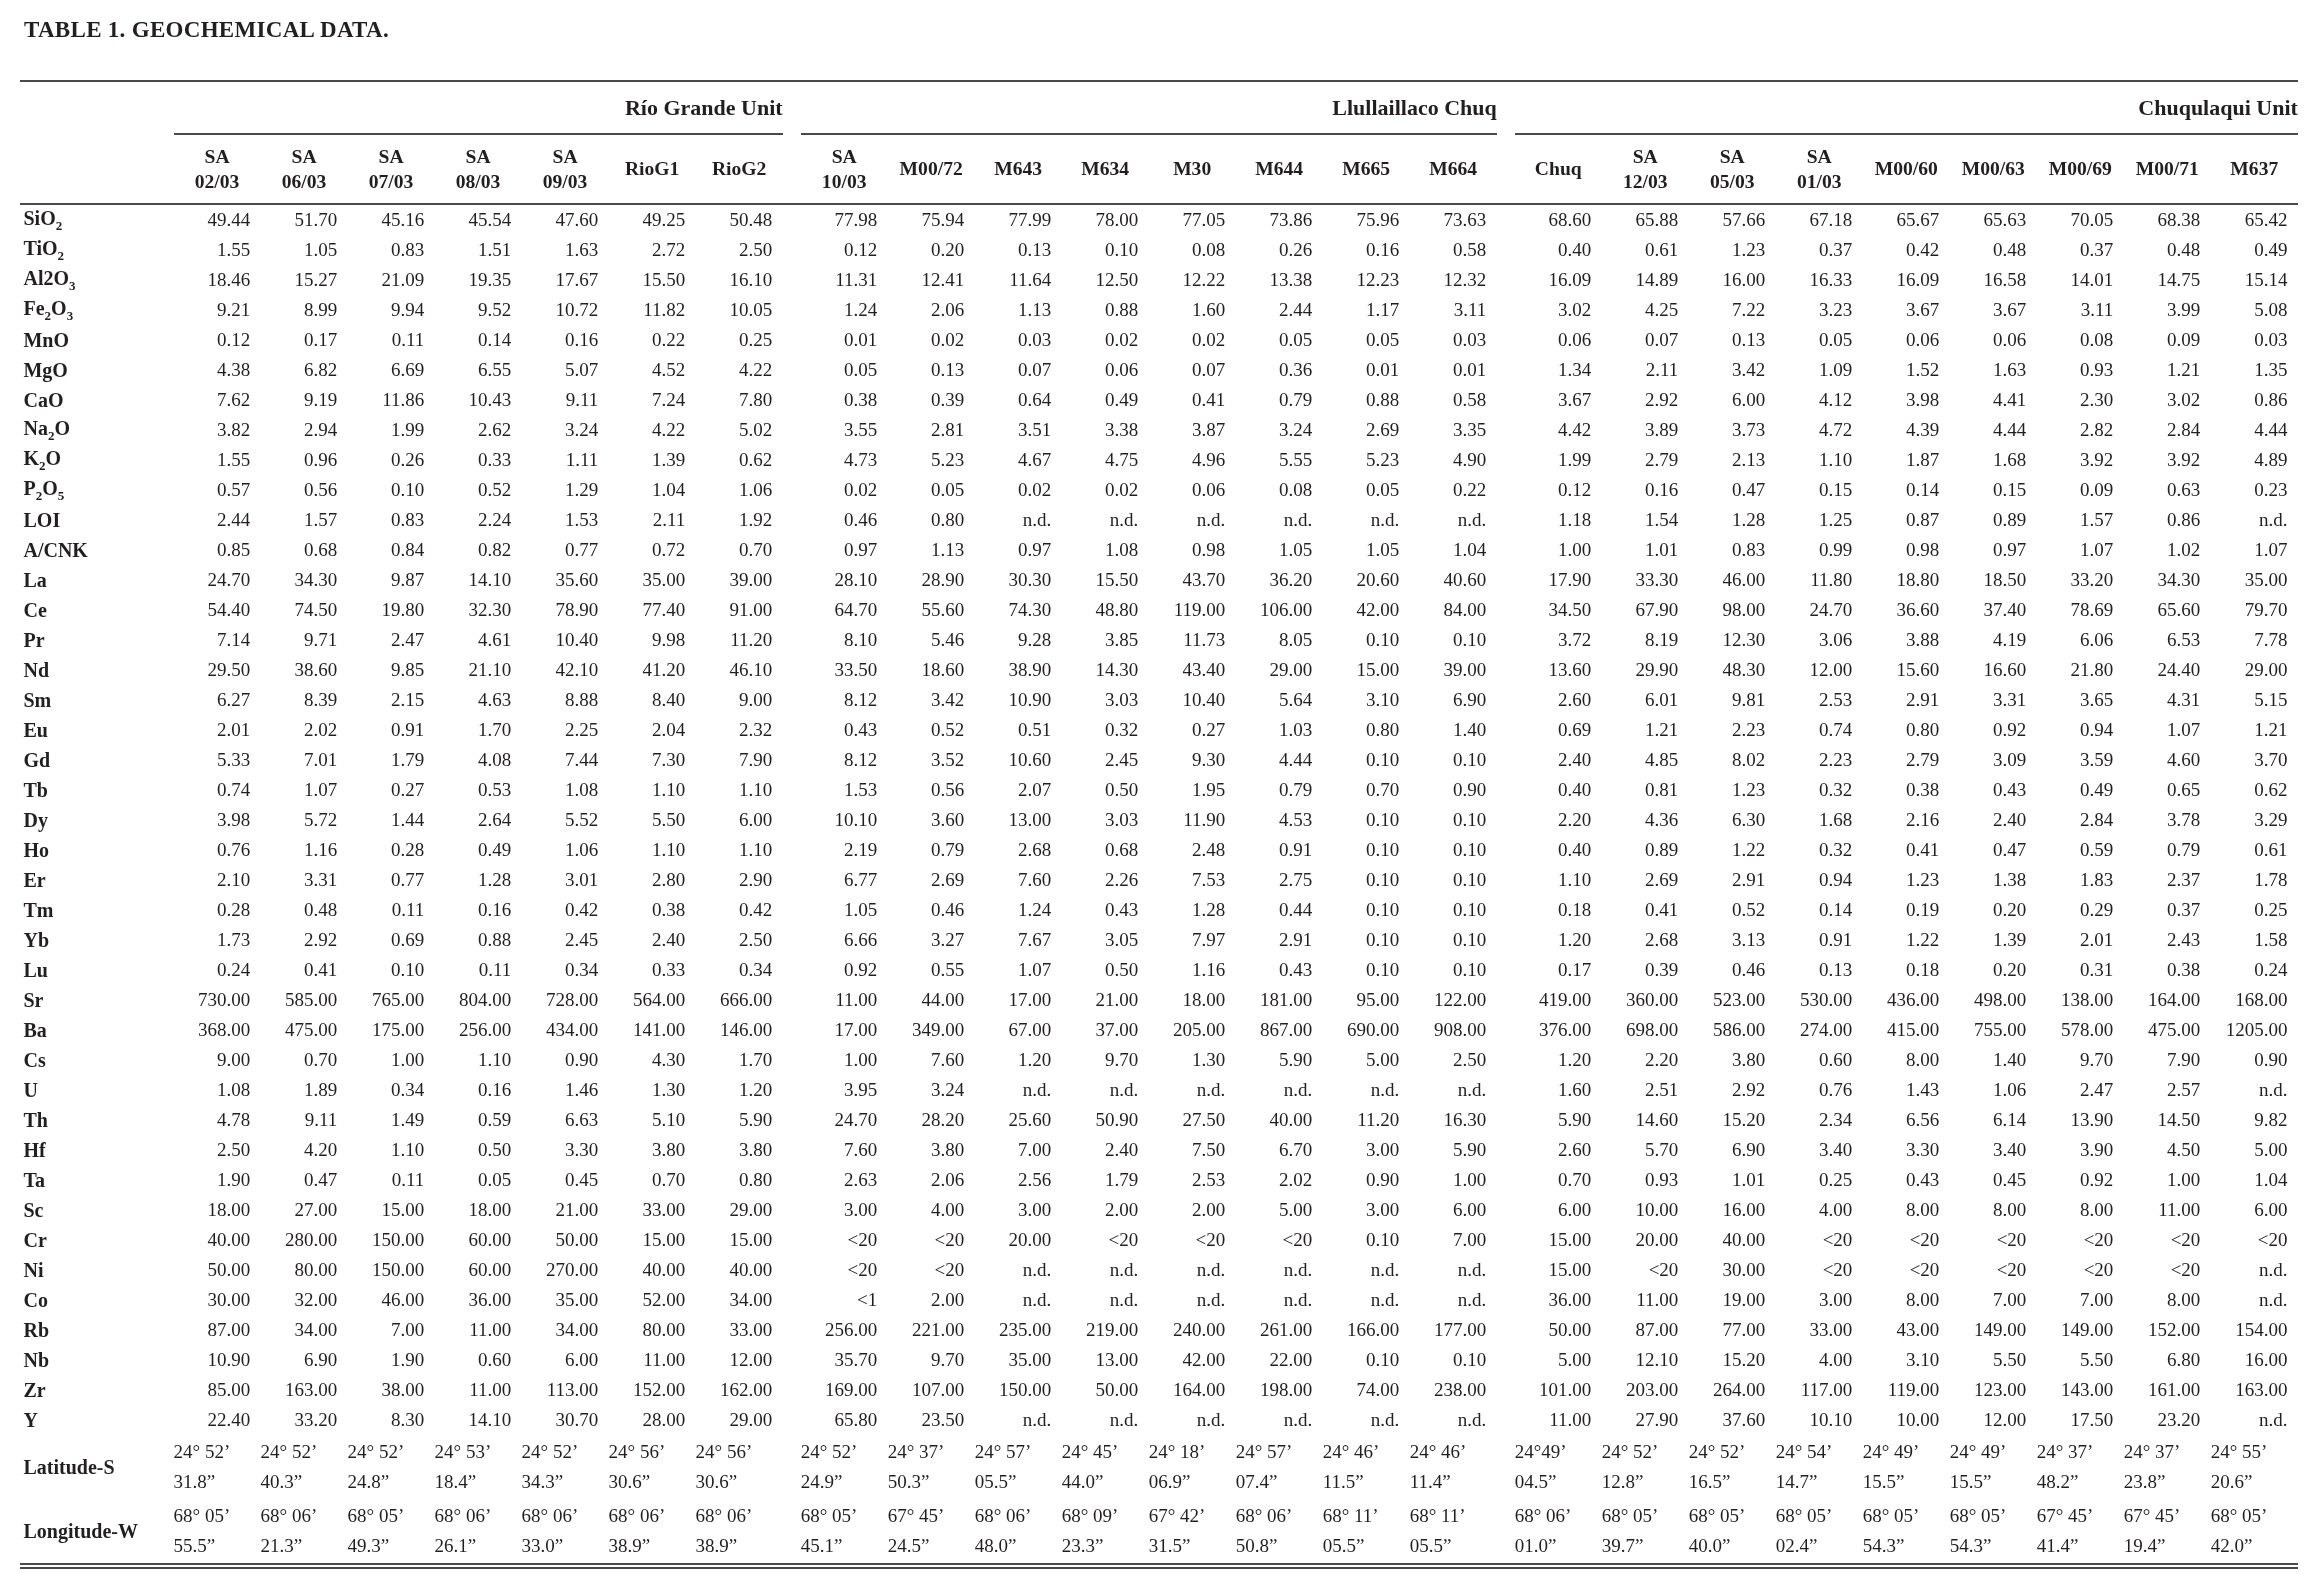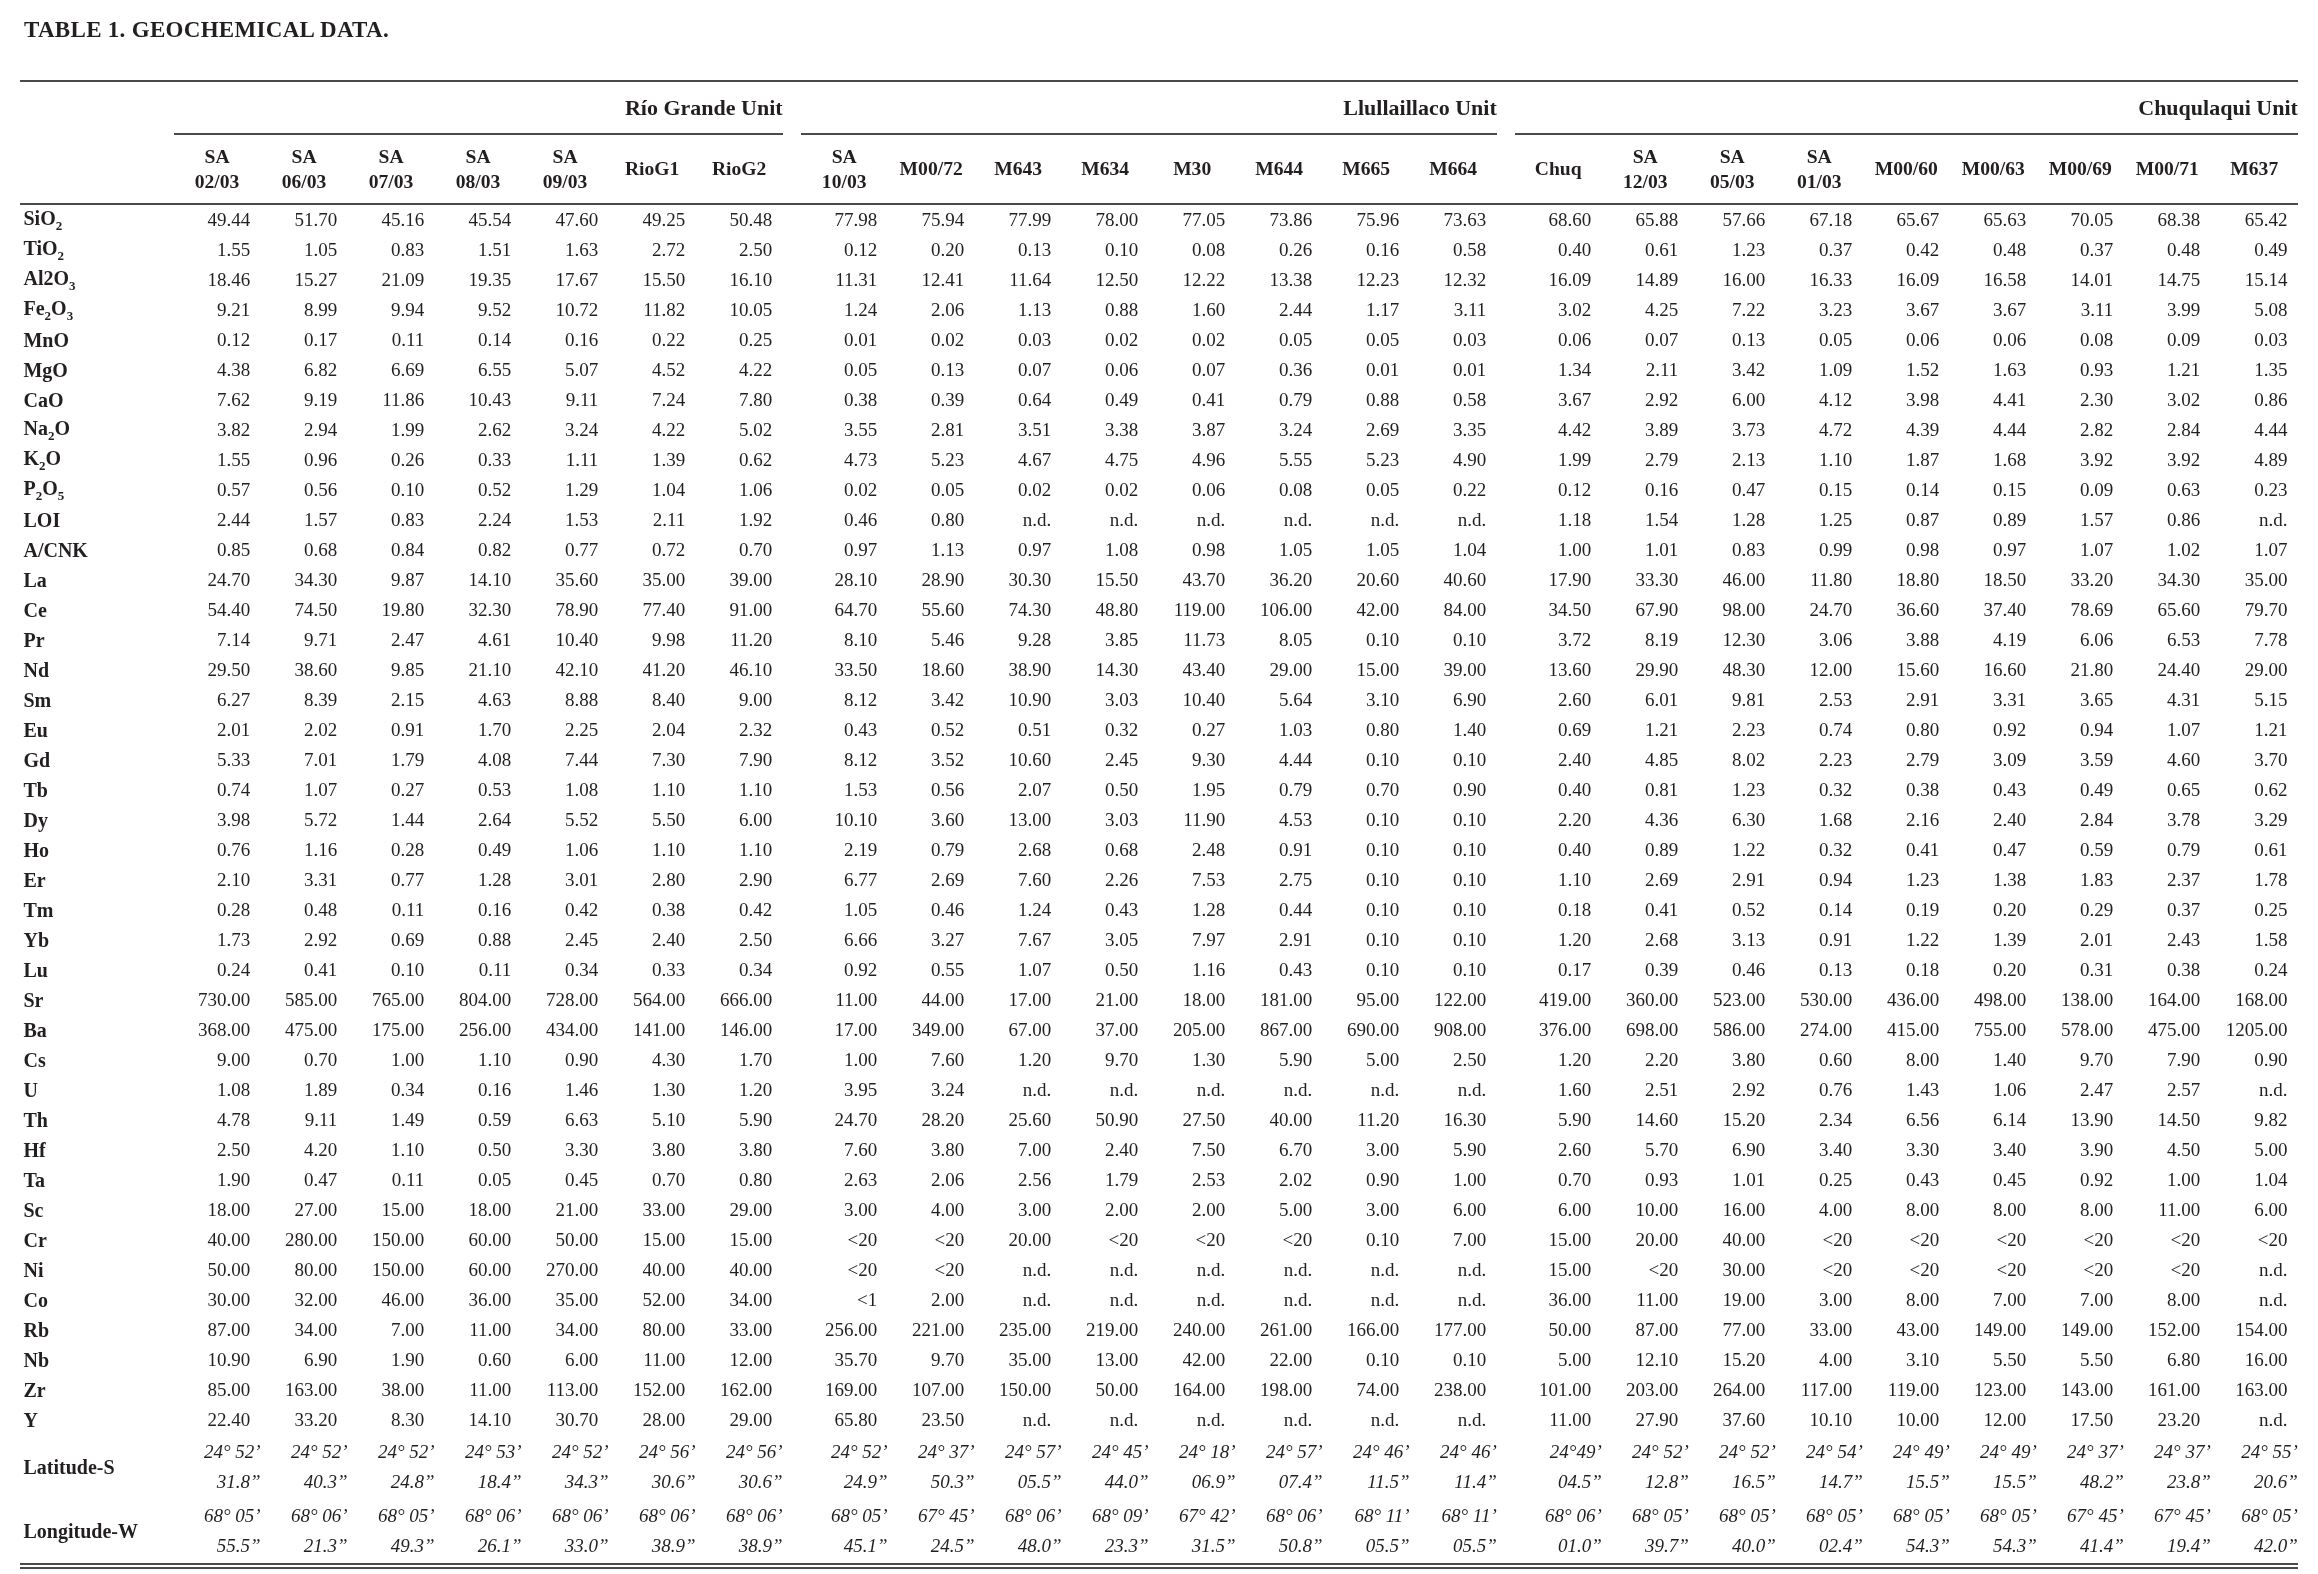--- a/index.html
+++ b/index.html
@@ -27,21 +27,21 @@
   tbody th.rlabel{
     text-align:left;font-weight:bold;font-size:20px;padding:0 0 0 3.9px;vertical-align:middle;margin-left:19px;
   }
   tbody th.rlabel sub{font-size:13px;}
   tbody td{
     font-size:19px;text-align:right;padding:0 10.4px 0 0;height:30px;vertical-align:middle;
     white-space:nowrap;
   }
   tbody td.gapcell{padding:0;}
   tr.coord td{
-    white-space:pre-line;height:64px;text-align:right;padding:0;line-height:1.58;font-style:italic;
+    white-space:pre-line;height:64px;text-align:left;padding:0;line-height:1.58;
   }
 </style>
 </head>
 <body>
 
 <div class="page">
   <h1 class="title">TABLE 1. GEOCHEMICAL DATA.</h1>
   <table class="geo">
     <colgroup id="cols">
         <col class="label">
@@ -70,21 +70,21 @@
         <col class="d">
         <col class="d">
         <col class="d">
         <col class="d">
       </colgroup>
     <thead id="thead">
         <tr class="units">
           <th class="corner"></th>
           <th class="unit" colspan="7">Río Grande Unit</th>
           <th class="gapcell"></th>
-          <th class="unit" colspan="8">Llullaillaco Unit</th>
+          <th class="unit" colspan="8">Llullaillaco Chuq</th>
           <th class="gapcell"></th>
           <th class="unit" colspan="9">Chuqulaqui Unit</th>
         </tr>
         <tr class="heads">
           <th class="corner"></th>
           <th class="colhead">SA
 02/03</th>
           <th class="colhead">SA
 06/03</th>
           <th class="colhead">SA

